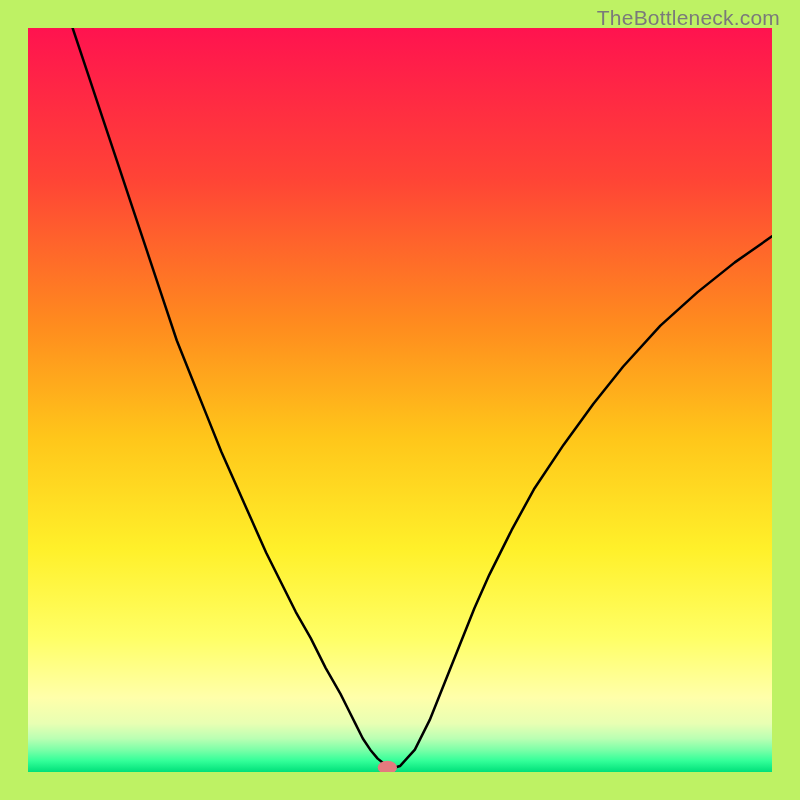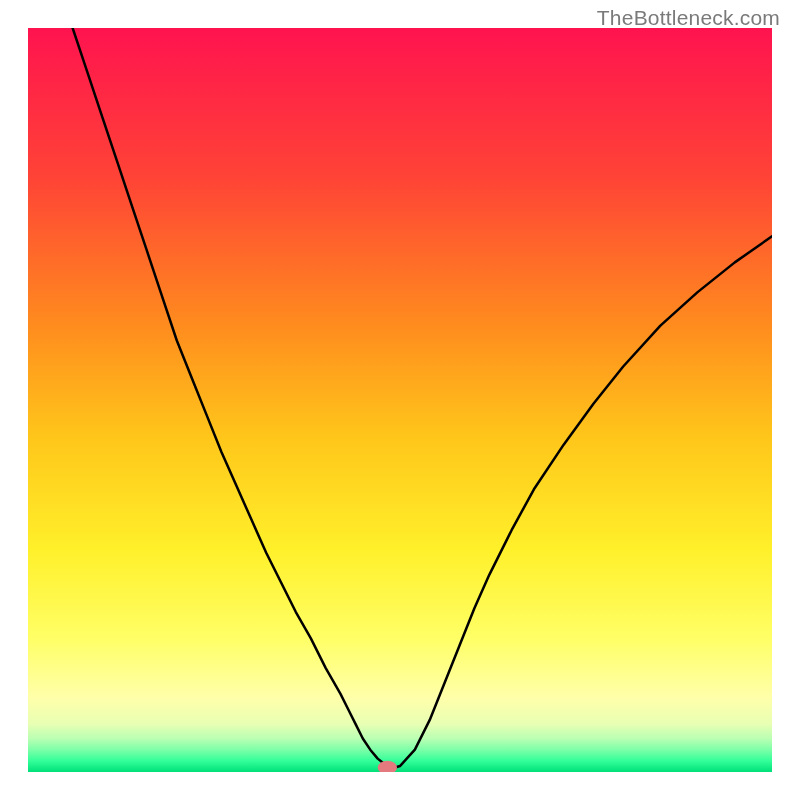--- a/index.html
+++ b/index.html
@@ -10,21 +10,21 @@
     background: #000;
     overflow: hidden;
     font-family: Arial, Helvetica, sans-serif;
   }
   .frame {
     position: absolute;
     left: 0;
     top: 0;
     width: 800px;
     height: 800px;
-    background: #ffffff;
+    background: #bef264;
   }
   .plot-area {
     position: absolute;
     left: 28px;
     top: 28px;
     width: 744px;
     height: 744px;
     
   }
   .plot-area svg {

